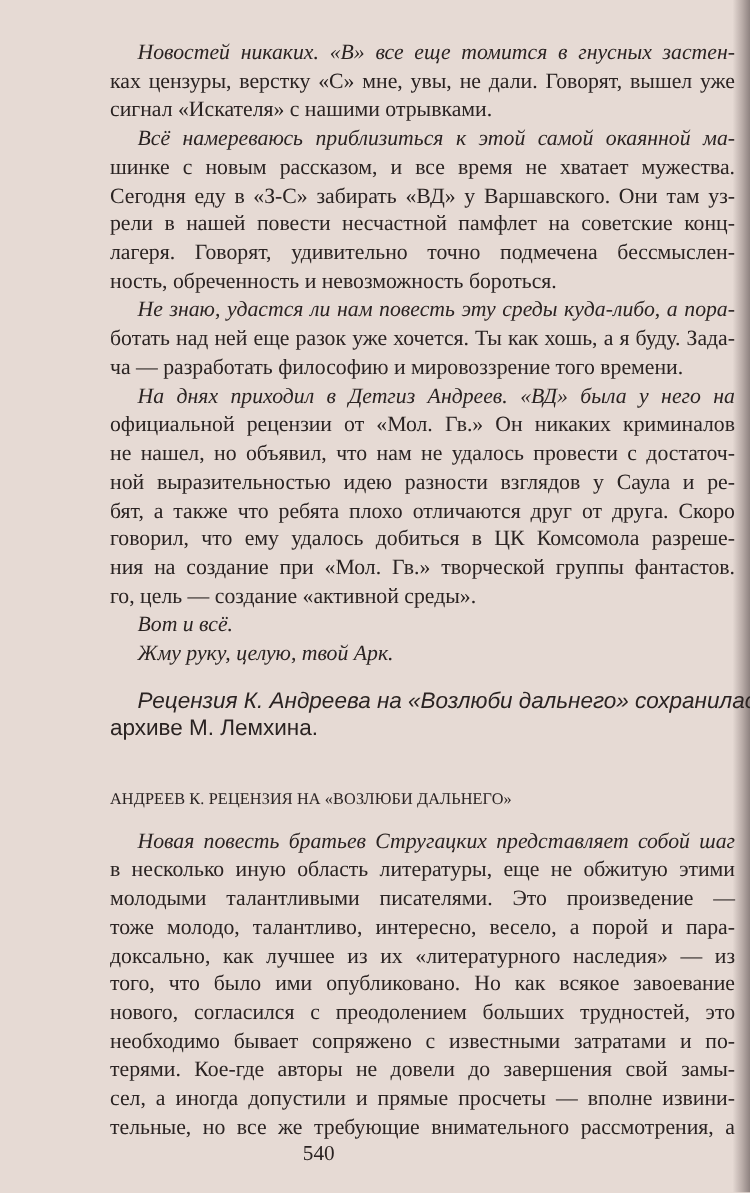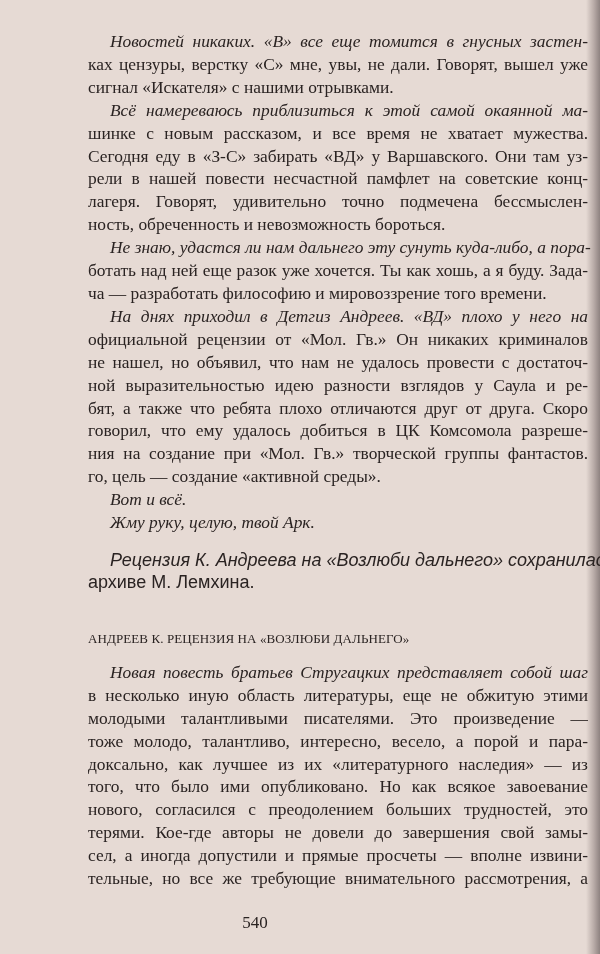--- a/index.html
+++ b/index.html
@@ -94,26 +94,26 @@
     </p>
     <p class="p">
       <span class="line first">Всё намереваюсь приблизиться к этой самой окаянной ма-</span>
       <span class="line">шинке с новым рассказом, и все время не хватает мужества.</span>
       <span class="line">Сегодня еду в «З-С» забирать «ВД» у Варшавского. Они там уз-</span>
       <span class="line">рели в нашей повести несчастной памфлет на советские конц-</span>
       <span class="line">лагеря. Говорят, удивительно точно подмечена бессмыслен-</span>
       <span class="line last">ность, обреченность и невозможность бороться.</span>
     </p>
     <p class="p">
-      <span class="line first">Не знаю, удастся ли нам дальнего эту сунуть куда-либо, а пора-</span>
+      <span class="line first">Не знаю, удастся ли нам повесть эту среды куда-либо, а пора-</span>
       <span class="line">ботать над ней еще разок уже хочется. Ты как хошь, а я буду. Зада-</span>
       <span class="line last">ча — разработать философию и мировоззрение того времени.</span>
     </p>
     <p class="p">
-      <span class="line first">На днях приходил в Детгиз Андреев. «ВД» плохо у него на</span>
+      <span class="line first">На днях приходил в Детгиз Андреев. «ВД» была у него на</span>
       <span class="line">официальной рецензии от «Мол. Гв.» Он никаких криминалов</span>
       <span class="line">не нашел, но объявил, что нам не удалось провести с достаточ-</span>
       <span class="line">ной выразительностью идею разности взглядов у Саула и ре-</span>
       <span class="line">бят, а также что ребята плохо отличаются друг от друга. Скоро</span>
       <span class="line">говорил, что ему удалось добиться в ЦК Комсомола разреше-</span>
       <span class="line">ния на создание при «Мол. Гв.» творческой группы фантастов.</span>
       <span class="line last">го, цель — создание «активной среды».</span>
     </p>
     <p class="p">
       <span class="line first last">Вот и всё.</span>
@@ -132,20 +132,21 @@
 
   <div>
     <p class="p">
       <span class="line first">Новая повесть братьев Стругацких представляет собой шаг</span>
       <span class="line">в несколько иную область литературы, еще не обжитую этими</span>
       <span class="line">молодыми талантливыми писателями. Это произведение —</span>
       <span class="line">тоже молодо, талантливо, интересно, весело, а порой и пара-</span>
       <span class="line">доксально, как лучшее из их «литературного наследия» — из</span>
       <span class="line">того, что было ими опубликовано. Но как всякое завоевание</span>
       <span class="line">нового, согласился с преодолением больших трудностей, это</span>
+      <span class="line">необходимо бывает сопряжено с известными затратами и по-</span>
       <span class="line">терями. Кое-где авторы не довели до завершения свой замы-</span>
       <span class="line">сел, а иногда допустили и прямые просчеты — вполне извини-</span>
       <span class="line">тельные, но все же требующие внимательного рассмотрения, а</span>
 
     </p>
   </div>
 </div>
 
 <div class="page-number">540</div>
 

